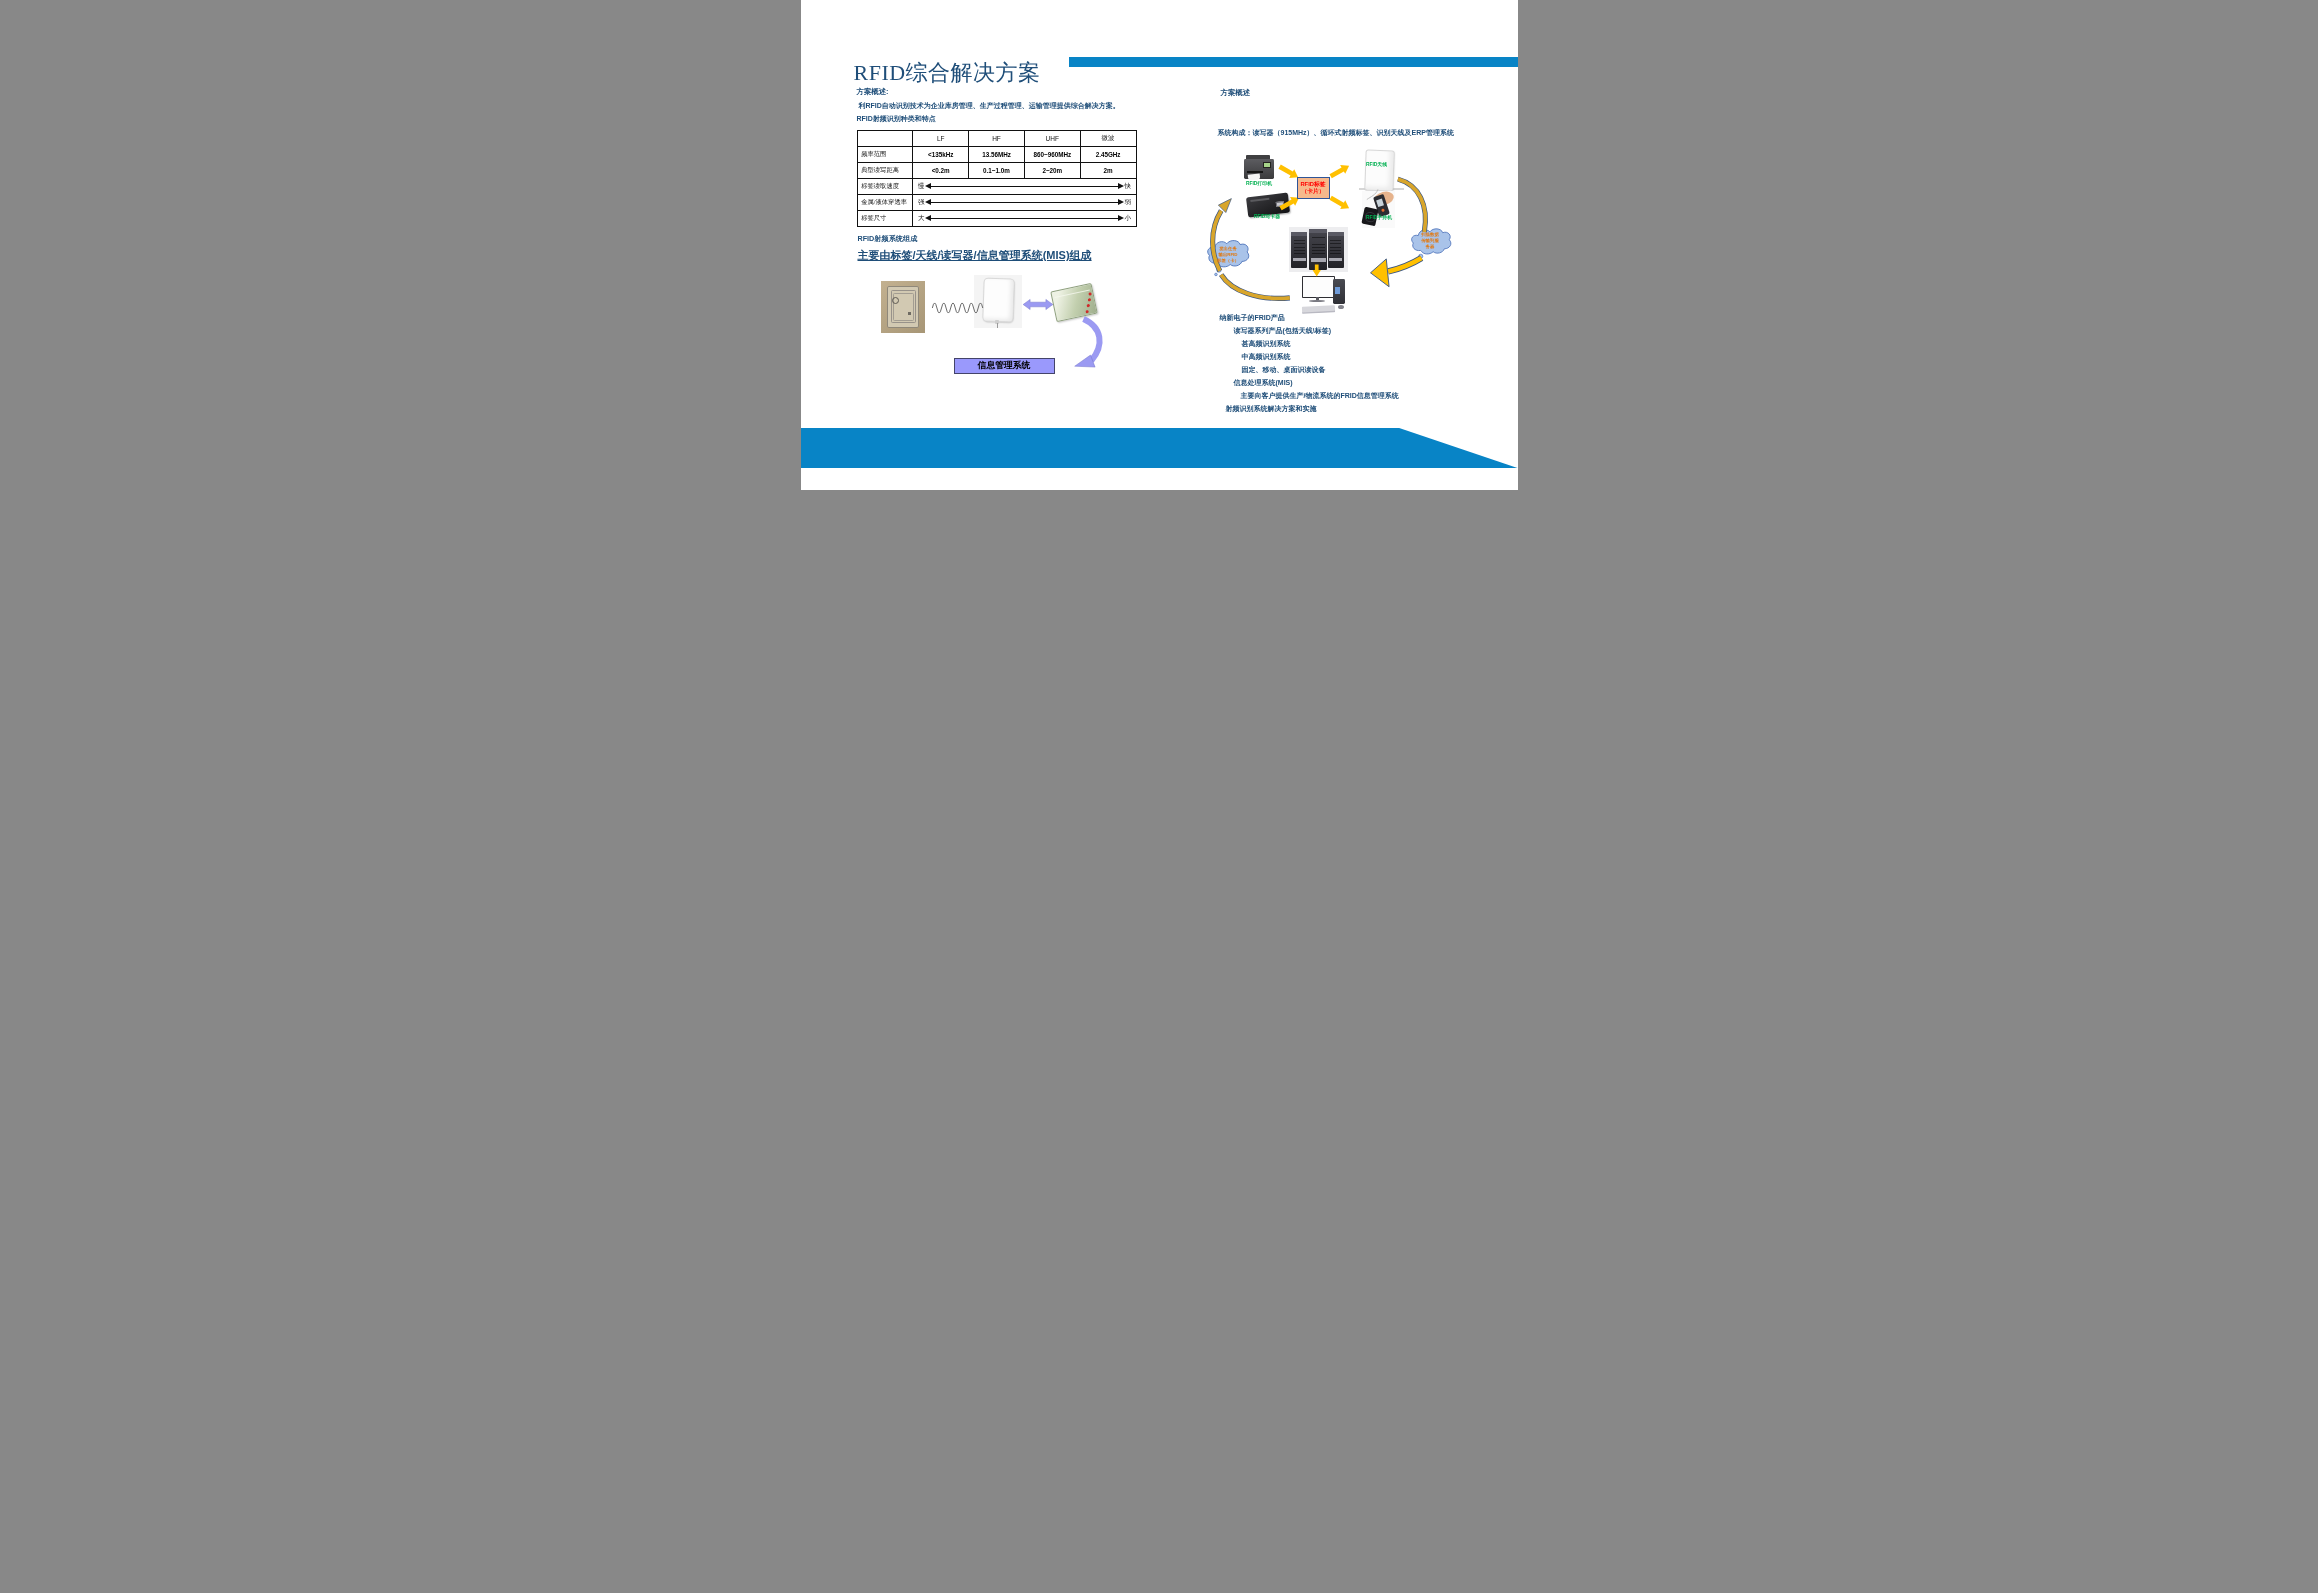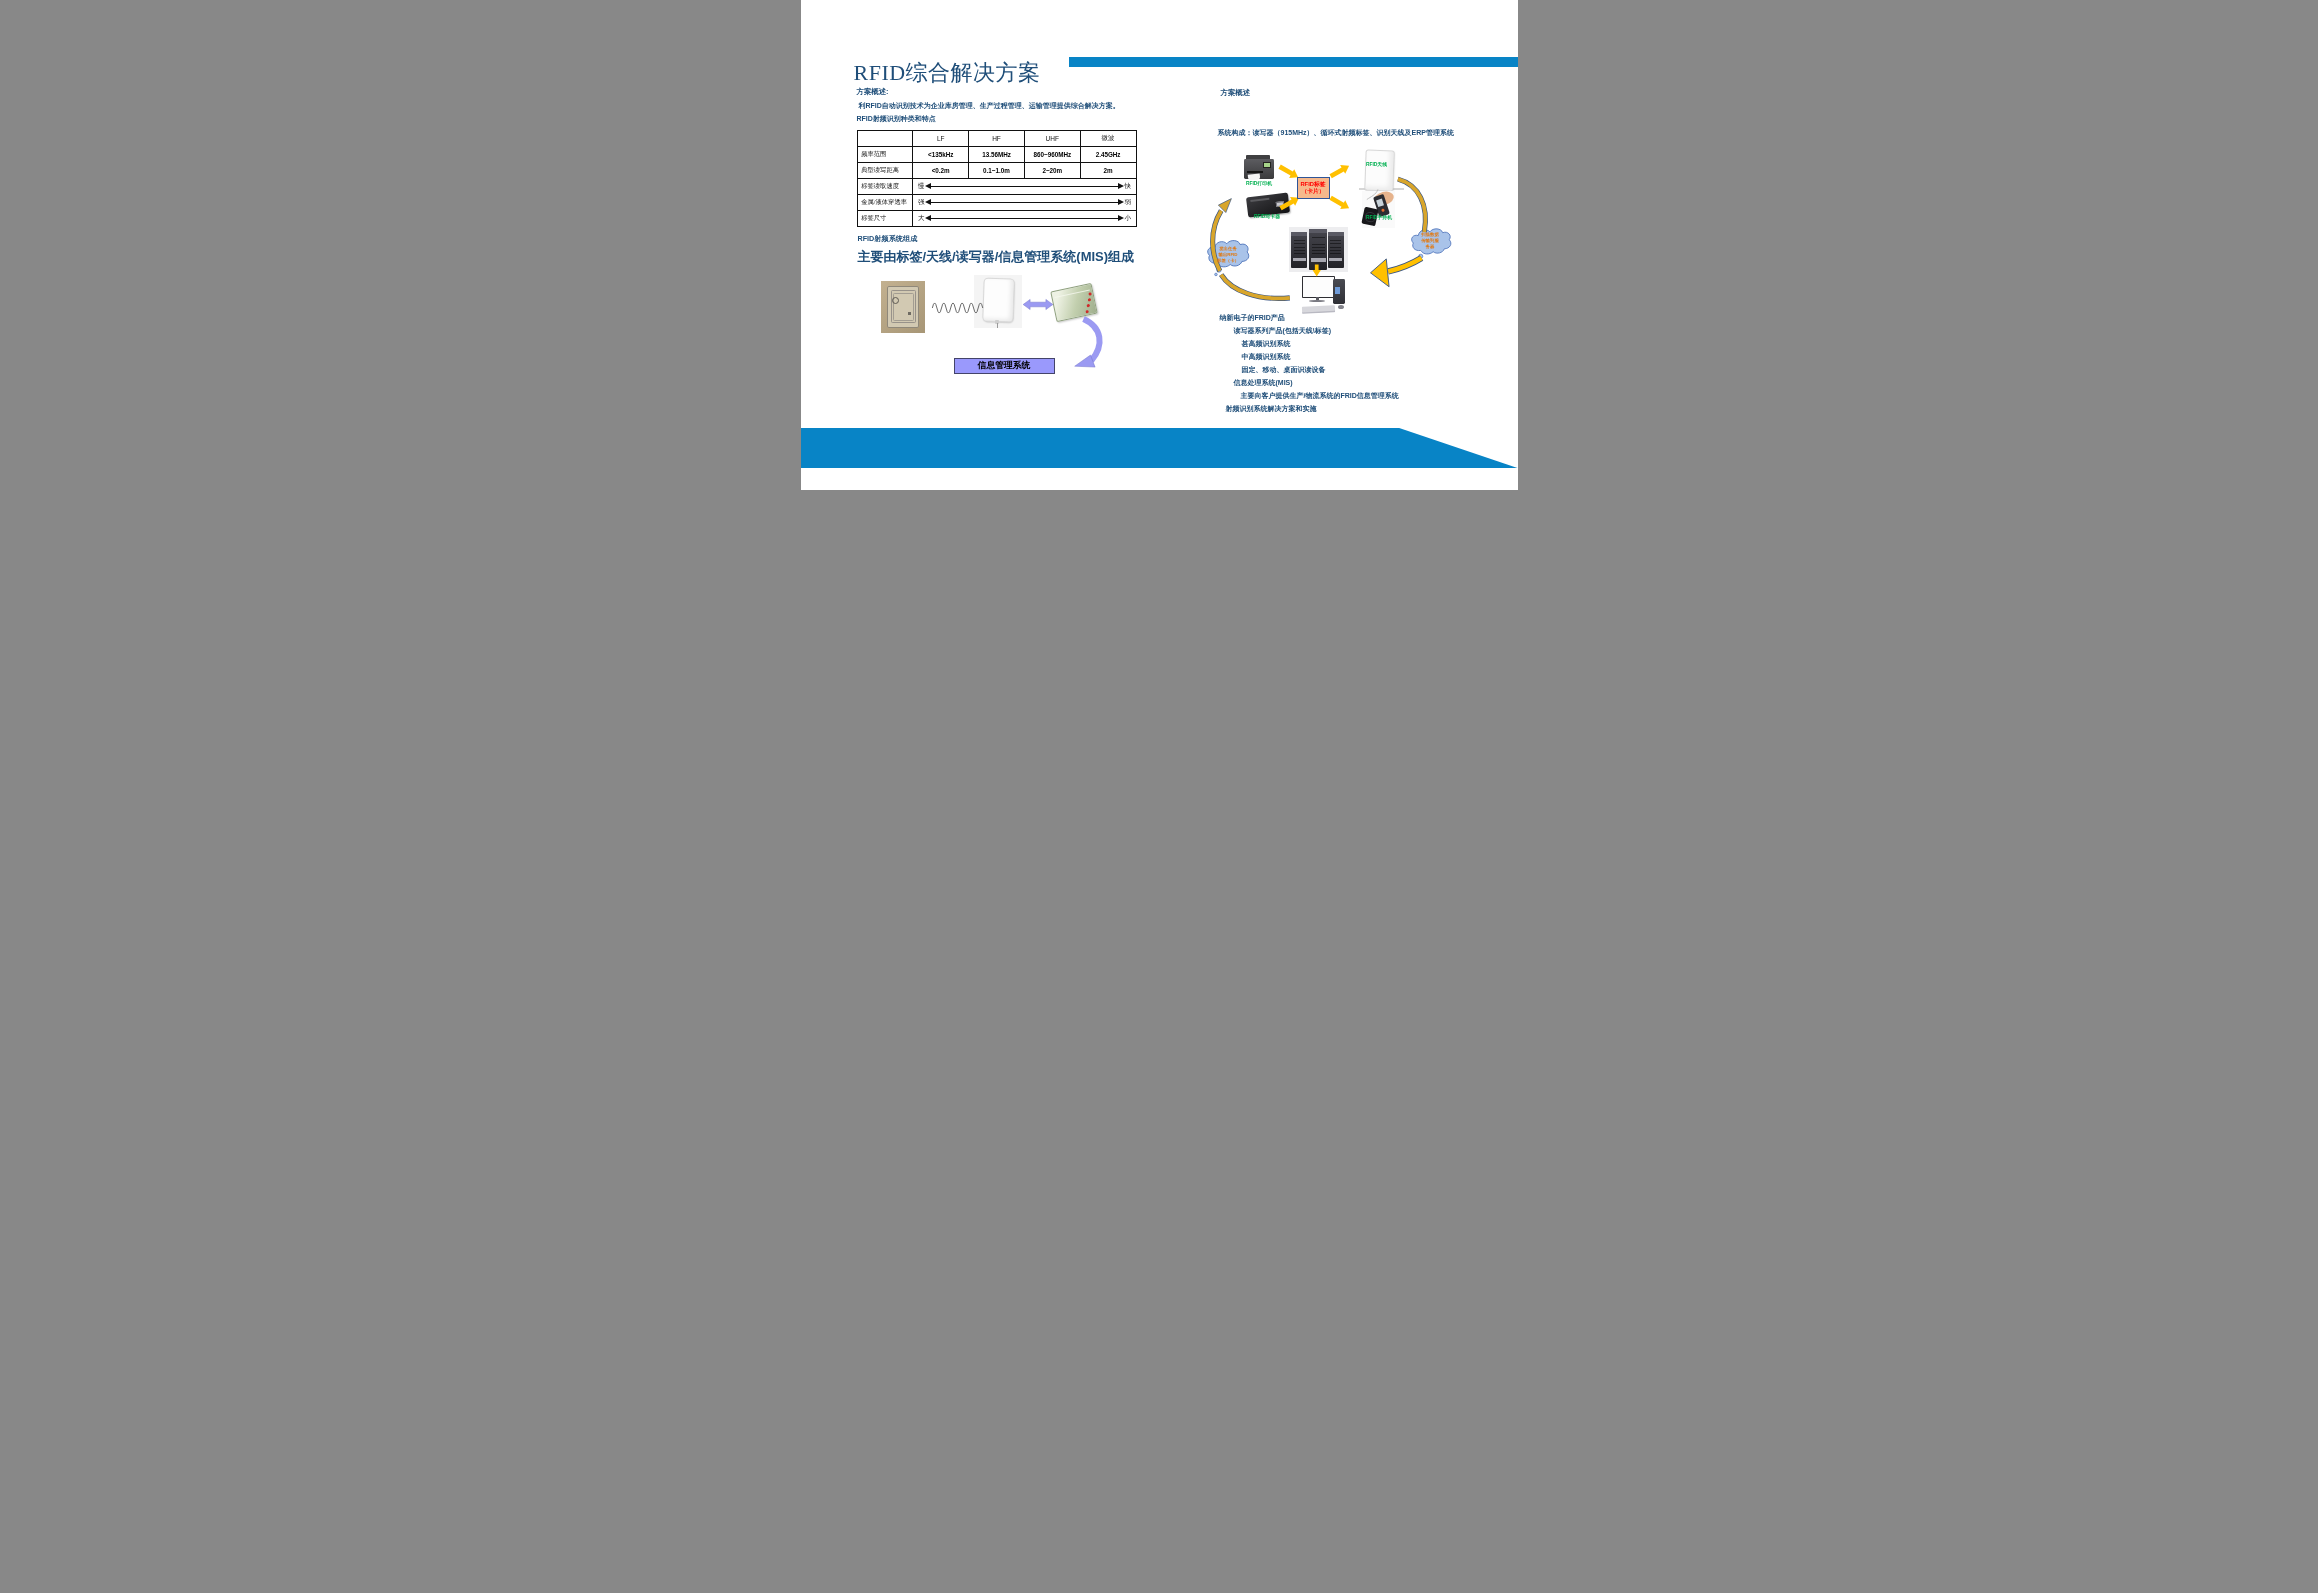--- a/index.html
+++ b/index.html
@@ -11,21 +11,21 @@
         clip-path:polygon(0 0,83.5% 0,100% 100%,0 100%);}
   
   .title{position:absolute;left:53px;top:58px;font-family:"Liberation Serif","DejaVu Serif",serif;
         font-size:22px;color:#1F4E79;letter-spacing:0.5px;white-space:nowrap;text-align:right;}
   .h-nav{position:absolute;color:#1F4E79;font-weight:bold;font-size:7.4px;white-space:nowrap;text-align:right;}
   .p-nav{position:absolute;color:#1F4E79;font-weight:600;font-size:7px;white-space:nowrap;}
   .overview-heading{left:56px;top:87px;}
   .overview-text{left:58px;top:101px;}
   .table-intro{left:56px;top:114px;font-weight:bold;}
   .sys-heading{left:57px;top:234px;font-size:7.2px;}
-  .sys-text{left:57px;top:248px;font-size:13px;}
+  .sys-text{left:57px;top:248px;font-size:11px;text-decoration:underline;}
   .flow-heading{left:420px;top:88px;}
   .sysline{left:417px;top:128px;}
   
   .rf-table{position:absolute;left:56px;top:130px;width:280px;height:97px;border-collapse:collapse;
         table-layout:fixed;background:#fff;}
   .rf-table td,.rf-table th{border:0.7px solid #111;padding:0;vertical-align:middle;}
   .rf-table .outer{border-width:1.2px;}
   .rf-table th{font-weight:normal;font-size:6.5px;color:#111;}
   .rf-table td.lbl{font-family:"Liberation Serif","DejaVu Serif",serif;font-size:6.3px;color:#111;
         padding-left:3.7px;text-align:left;}

